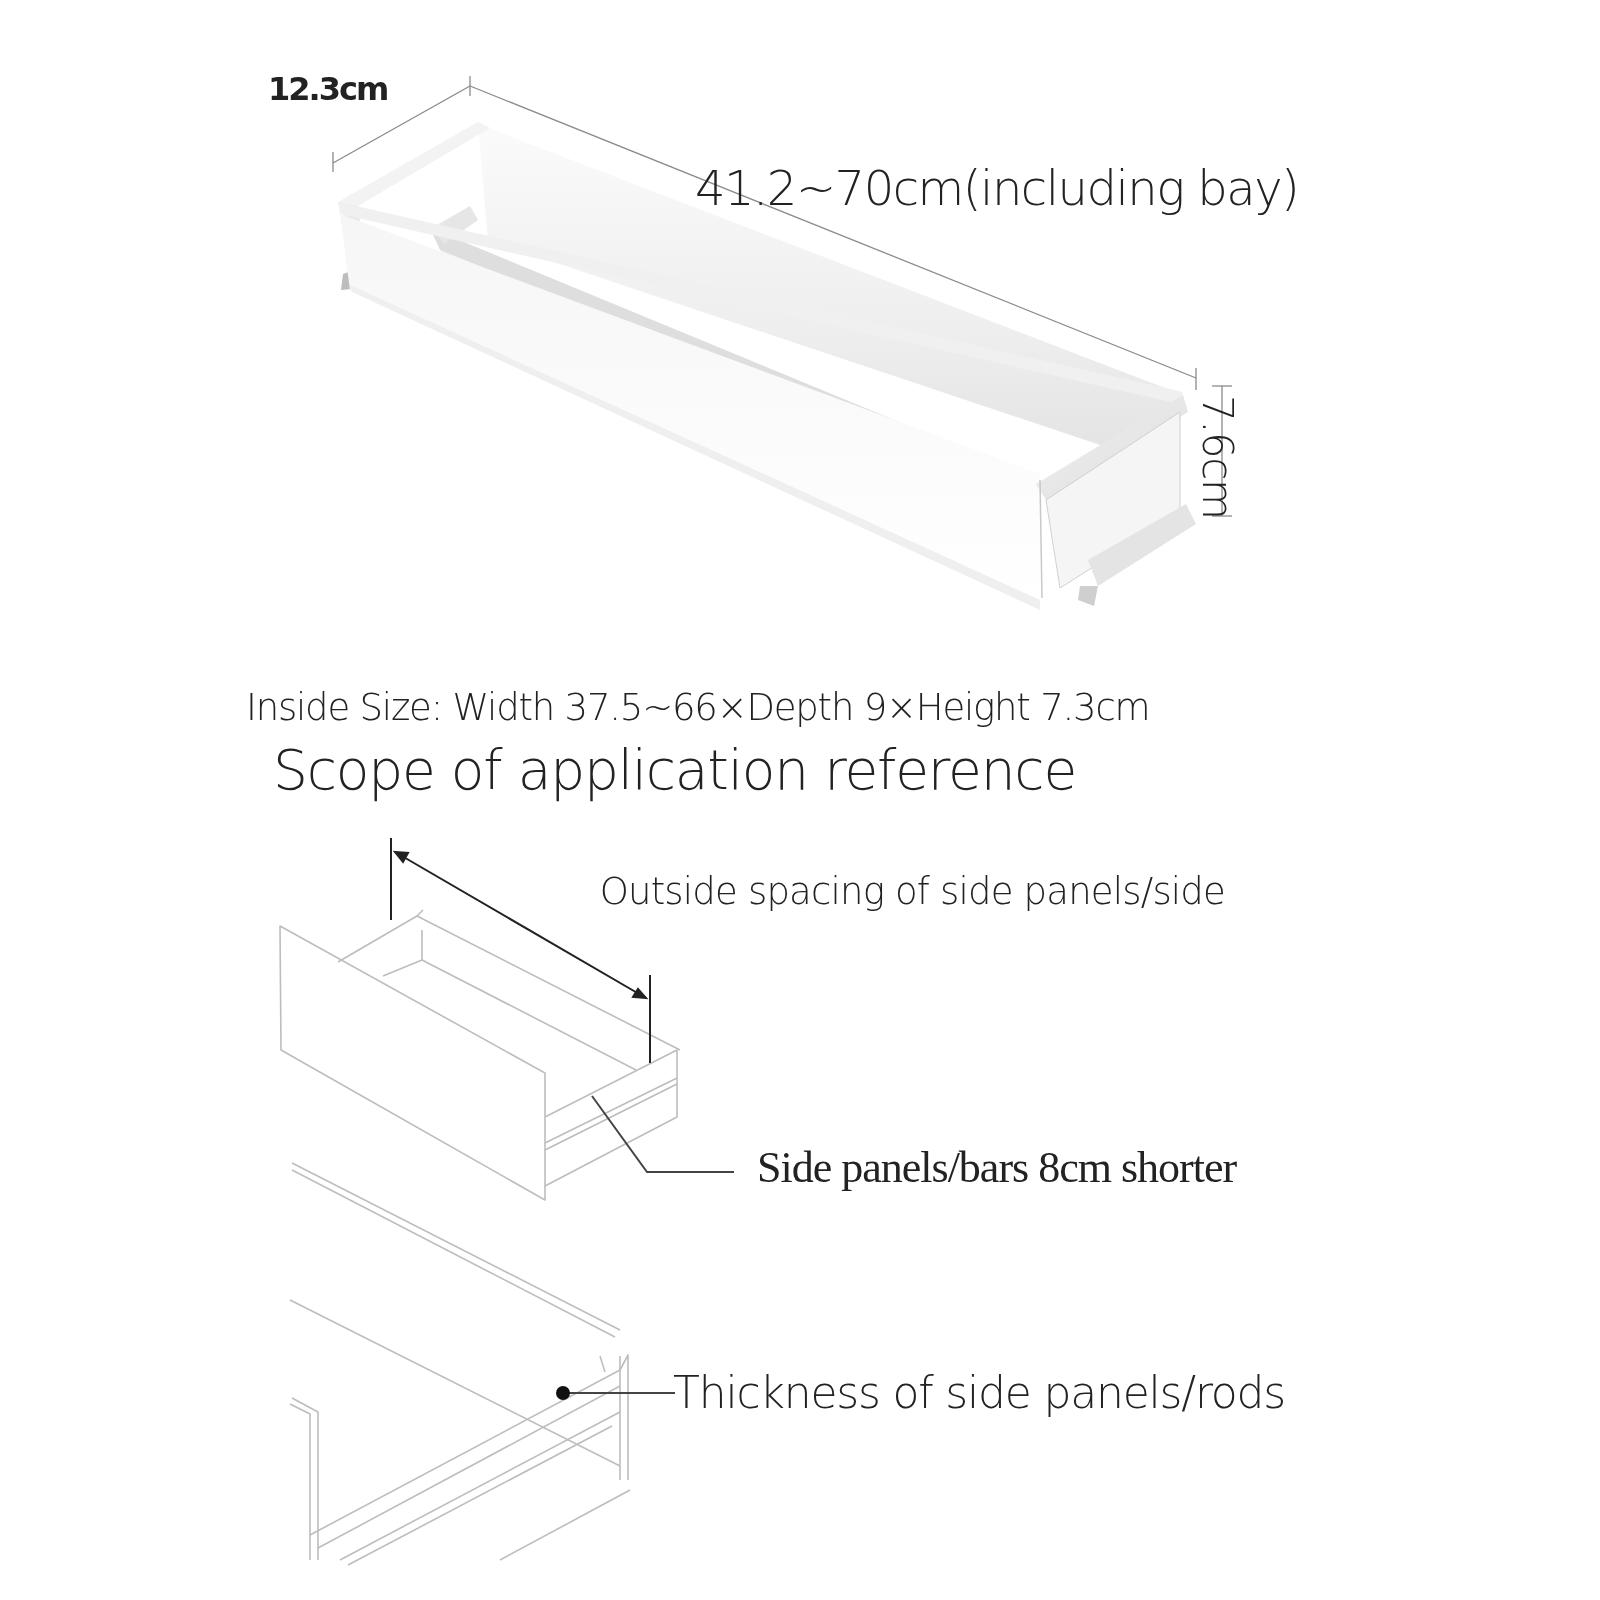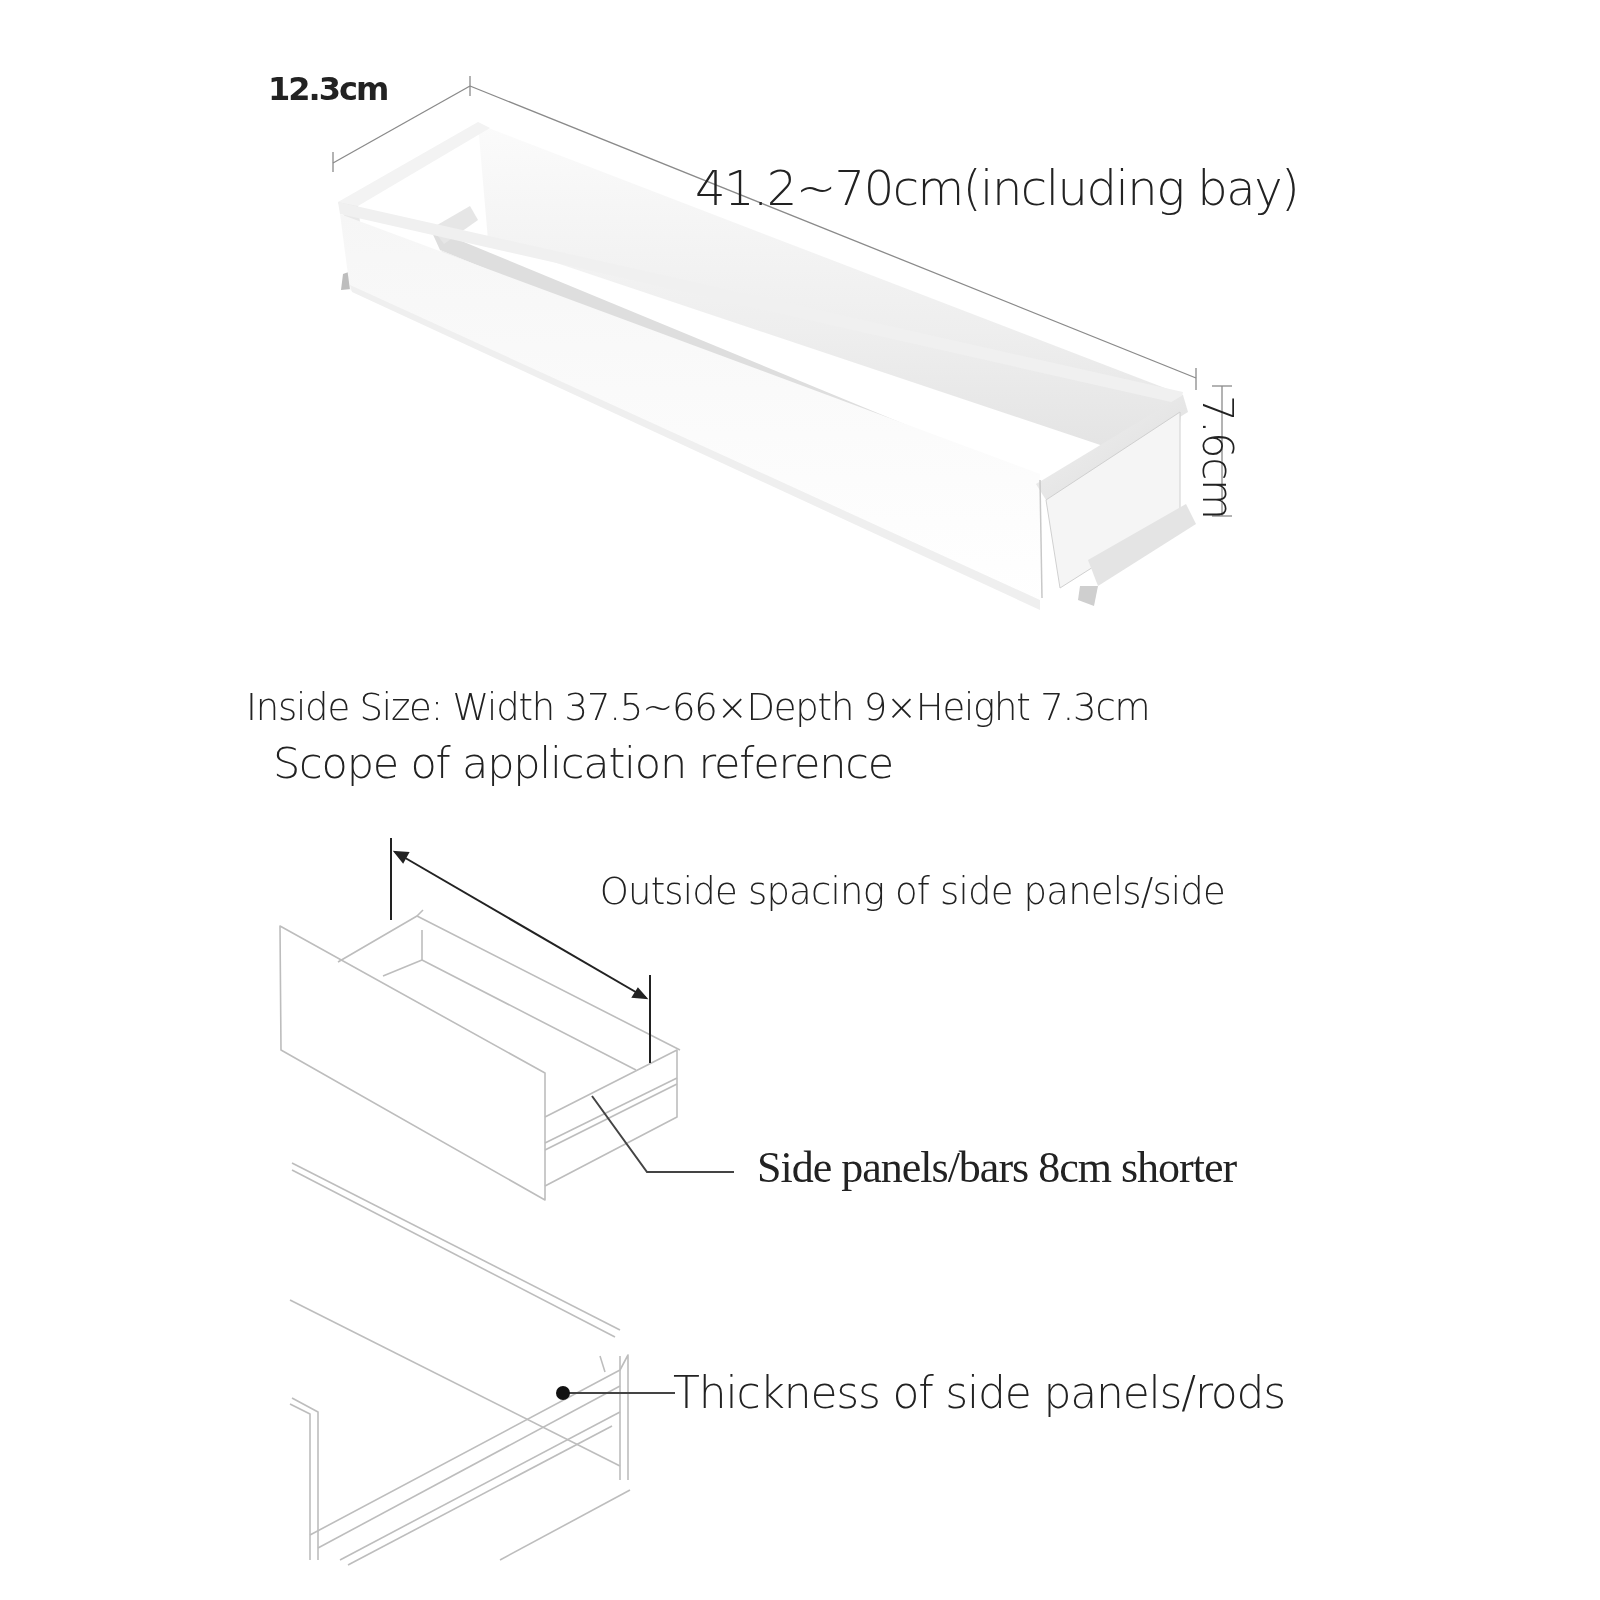--- a/index.html
+++ b/index.html
@@ -28,21 +28,21 @@
       color: #222;
     }
     .dim-12 { left: 268px; top: 70px; font-size: 32px; letter-spacing: -2px; font-weight: bold; }
     .dim-41 { left: 695px; top: 160px; font-size: 48px; letter-spacing: -1.5px; }
     .dim-76 {
       left: 1198px; top: 395px; font-size: 42px; letter-spacing: -1.5px;
       transform-origin: 0 0;
       transform: rotate(90deg) translate(0, -44px);
     }
     .inside-size { left: 246px; top: 642px; font-size: 37px; letter-spacing: -1.2px; margin-top: 44px; }
-    .scope-title { left: 273px; top: 738px; font-size: 43px; letter-spacing: -1.2px; }
+    .scope-title { left: 273px; top: 738px; font-size: 55px; letter-spacing: -1.2px; }
     .outside-spacing {
       right: 375px; top: 868px; font-size: 37px; line-height: 48px;
       text-align: right; letter-spacing: -0.8px;
     }
     .shorter { left: 757px; top: 1142px; font-size: 44px; letter-spacing: -1px; font-family: Liberation Serif, serif; }
     .thickness {
       right: 315px; top: 1368px; font-size: 44px; line-height: 50px;
       text-align: right; letter-spacing: -1.2px;
     }
     .block-line { display: block; }

